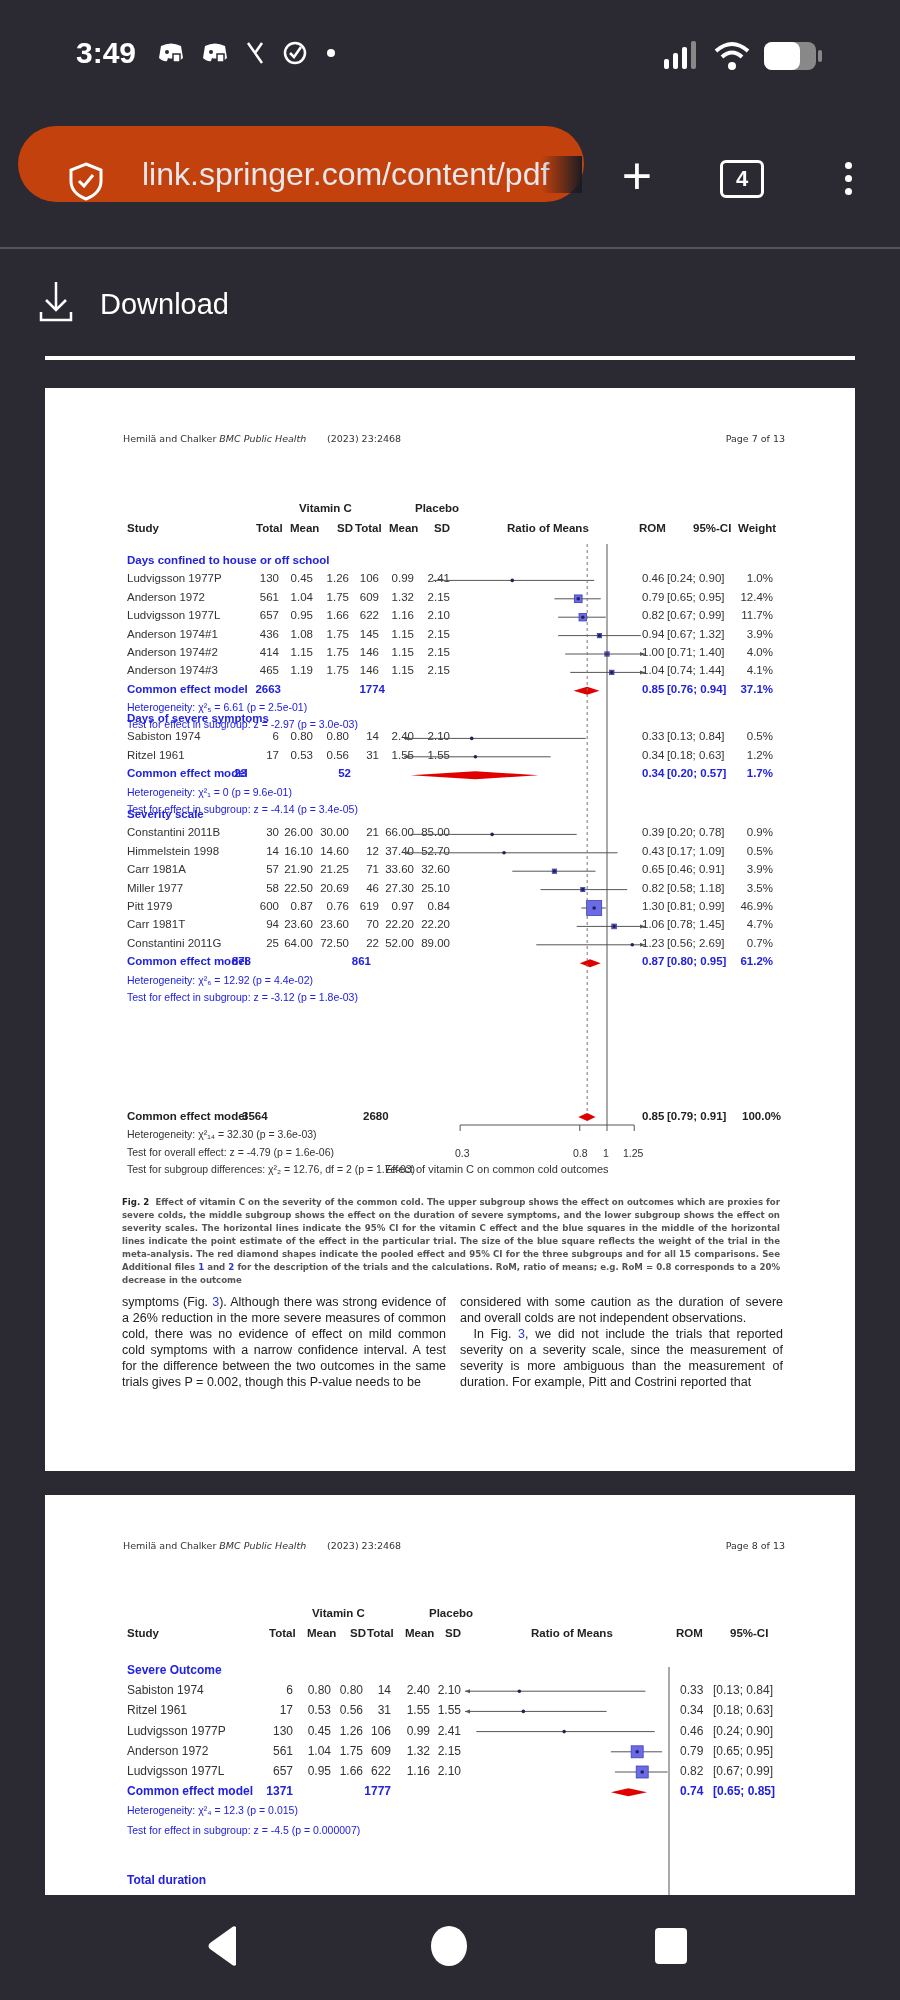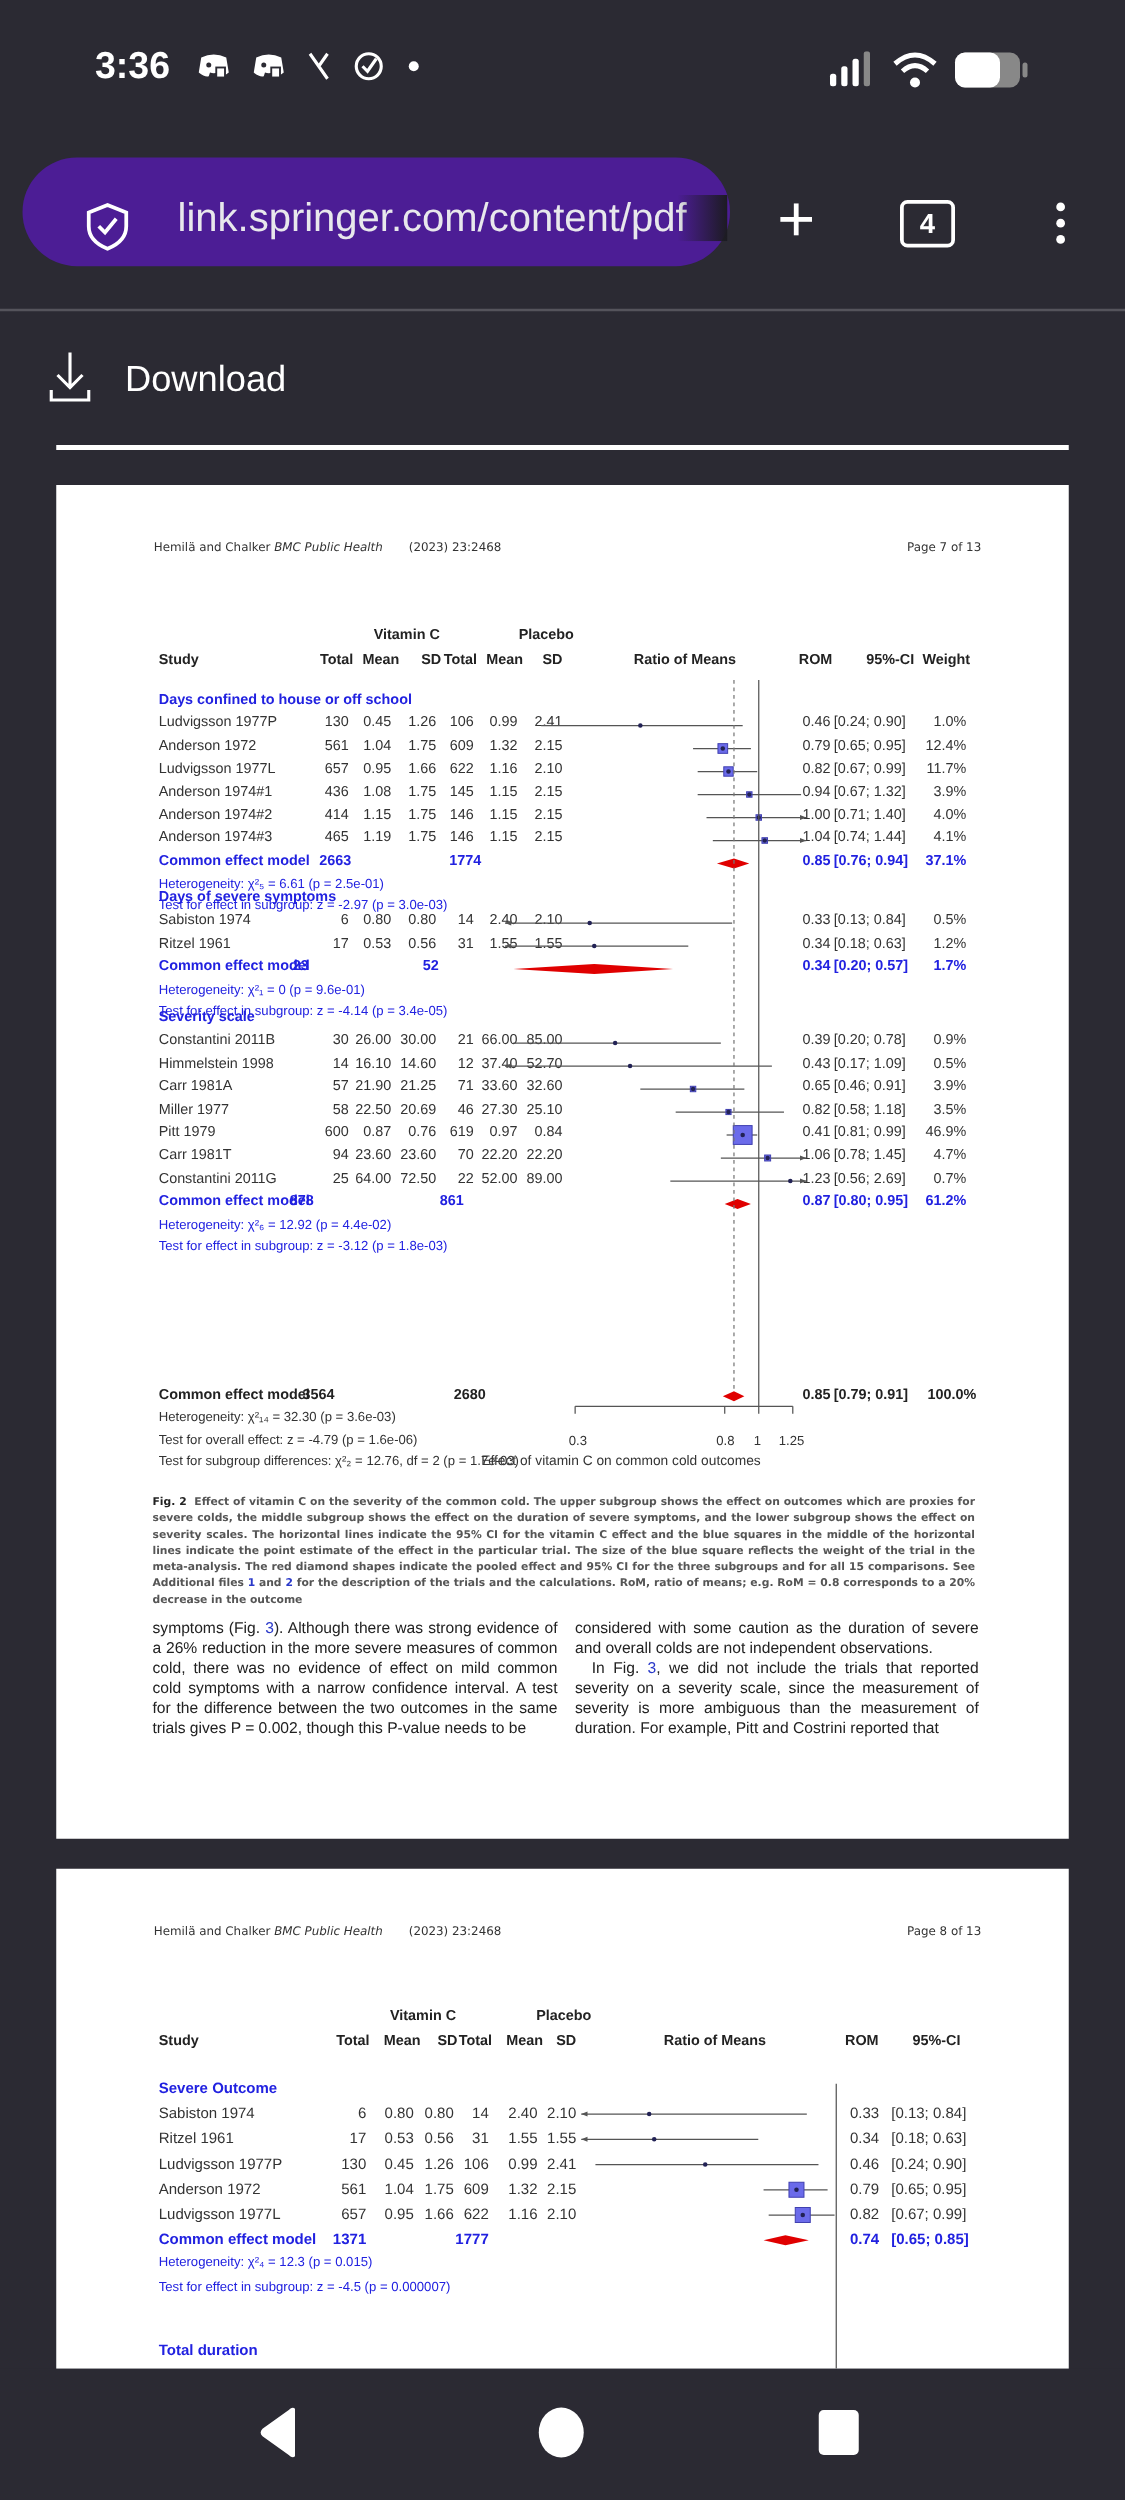--- a/index.html
+++ b/index.html
@@ -2,21 +2,21 @@
 <html><head>
 <meta charset="utf-8">
 <style>
   * { box-sizing: border-box; margin: 0; padding: 0; }
   html, body { width: 900px; height: 2000px; background: #2b2a33; overflow: hidden; font-family: "Liberation Sans", sans-serif; }
   .status-bar { position: absolute; left: 0; top: 0; width: 900px; height: 110px; color: #fff; }
   .status-time { position: absolute; left: 76px; top: 36px; font-size: 30px; font-weight: bold; }
   .status-icons-left { position: absolute; left: 158px; top: 40px; display: flex; gap: 18px; font-size: 24px; align-items: center; }
   .status-icons-right { position: absolute; right: 76px; top: 40px; display: flex; gap: 12px; align-items: center; }
   .url-bar-row { position: absolute; left: 0; top: 126px; width: 900px; height: 108px; }
-  .url-pill { position: absolute; left: 18px; top: 0; width: 566px; height: 87px; border-radius: 53px; background: #4c1d95; display: flex; align-items: center; }
+  .url-pill { position: absolute; left: 18px; top: 0; width: 566px; height: 76px; border-radius: 53px; background: #c2410c; display: flex; align-items: center; }
   .shield { position: absolute; left: 48px; top: 35px; width: 40px; height: 40px; }
   .url-text { position: absolute; left: 124px; top: 30px; font-size: 32px; color: #e8e8ec; white-space: nowrap; overflow: hidden; width: 440px; }
   .url-text::after { content: ""; position: absolute; right: 0; top: 0; width: 40px; height: 100%; background: linear-gradient(90deg, rgba(28,27,34,0), #1c1b22); }
   .plus-btn { position: absolute; left: 612px; top: 20px; width: 50px; height: 60px; color: #fff; font-size: 52px; line-height: 60px; text-align: center; font-weight: 300; }
   .tab-count { position: absolute; left: 720px; top: 34px; width: 44px; height: 38px; border: 3px solid #fff; border-radius: 6px; color: #fff; font-size: 22px; font-weight: bold; text-align: center; line-height: 32px; }
   .menu-btn { position: absolute; left: 838px; top: 30px; width: 20px; height: 50px; }
   .menu-btn span { display: block; width: 7px; height: 7px; background: #fff; border-radius: 50%; margin: 6px auto; }
   .divider-top { position: absolute; left: 0; top: 247px; width: 900px; height: 2px; background: #55545c; }
   .download-row { position: absolute; left: 0; top: 260px; width: 900px; height: 90px; }
   .download-icon { position: absolute; left: 38px; top: 20px; width: 36px; height: 44px; }
@@ -44,21 +44,21 @@
   .caption b { color: #222; }
   .caption .link { color: #2a39c9; }
 
   .nav-bar { position: absolute; left: 0; top: 1895px; width: 900px; height: 105px; background: #2b2a33; }
   svg.plot { position: absolute; left: 0; top: 0; }
 </style>
 </head>
 <body>
 
 <div class="status-bar">
-  <div class="status-time">3:36</div>
+  <div class="status-time">3:49</div>
   <div class="status-icons-left">
     <svg width="26" height="22" viewBox="0 0 26 22">
         <path d="M3 4 Q13 -1 23 4 L25 16 Q20 20 17 19 L16 16 Q13 17 10 16 L9 19 Q6 20 1 16 Z" fill="#fff"></path>
         <rect x="15" y="12" width="7" height="8" fill="#fff" stroke="#2b2a33" stroke-width="1.5"></rect>
         <circle cx="9" cy="10" r="2" fill="#2b2a33"></circle>
       </svg>
     <svg width="26" height="22" viewBox="0 0 26 22">
         <path d="M3 4 Q13 -1 23 4 L25 16 Q20 20 17 19 L16 16 Q13 17 10 16 L9 19 Q6 20 1 16 Z" fill="#fff"></path>
         <rect x="15" y="12" width="7" height="8" fill="#fff" stroke="#2b2a33" stroke-width="1.5"></rect>
         <circle cx="9" cy="10" r="2" fill="#2b2a33"></circle>
@@ -280,21 +280,21 @@
       <div class="fp" style="left:597px;top:493.5999999999999px">0.82</div>
       <div class="fp" style="left:622px;top:493.5999999999999px">[0.58; 1.18]</div>
       <div class="fp r" style="left:680px;width:48px;top:493.5999999999999px">3.5%</div>
       <div class="fp" style="left:82px;top:511.9999999999999px">Pitt 1979</div>
       <div class="fp r" style="left:194px;width:40px;top:511.9999999999999px">600</div>
       <div class="fp r" style="left:228px;width:40px;top:511.9999999999999px">0.87</div>
       <div class="fp r" style="left:264px;width:40px;top:511.9999999999999px">0.76</div>
       <div class="fp r" style="left:294px;width:40px;top:511.9999999999999px">619</div>
       <div class="fp r" style="left:329px;width:40px;top:511.9999999999999px">0.97</div>
       <div class="fp r" style="left:365px;width:40px;top:511.9999999999999px">0.84</div>
-      <div class="fp" style="left:597px;top:511.9999999999999px">0.41</div>
+      <div class="fp" style="left:597px;top:511.9999999999999px">1.30</div>
       <div class="fp" style="left:622px;top:511.9999999999999px">[0.81; 0.99]</div>
       <div class="fp r" style="left:680px;width:48px;top:511.9999999999999px">46.9%</div>
       <div class="fp" style="left:82px;top:530.3999999999999px">Carr 1981T</div>
       <div class="fp r" style="left:194px;width:40px;top:530.3999999999999px">94</div>
       <div class="fp r" style="left:228px;width:40px;top:530.3999999999999px">23.60</div>
       <div class="fp r" style="left:264px;width:40px;top:530.3999999999999px">23.60</div>
       <div class="fp r" style="left:294px;width:40px;top:530.3999999999999px">70</div>
       <div class="fp r" style="left:329px;width:40px;top:530.3999999999999px">22.20</div>
       <div class="fp r" style="left:365px;width:40px;top:530.3999999999999px">22.20</div>
       <div class="fp" style="left:597px;top:530.3999999999999px">1.06</div>

